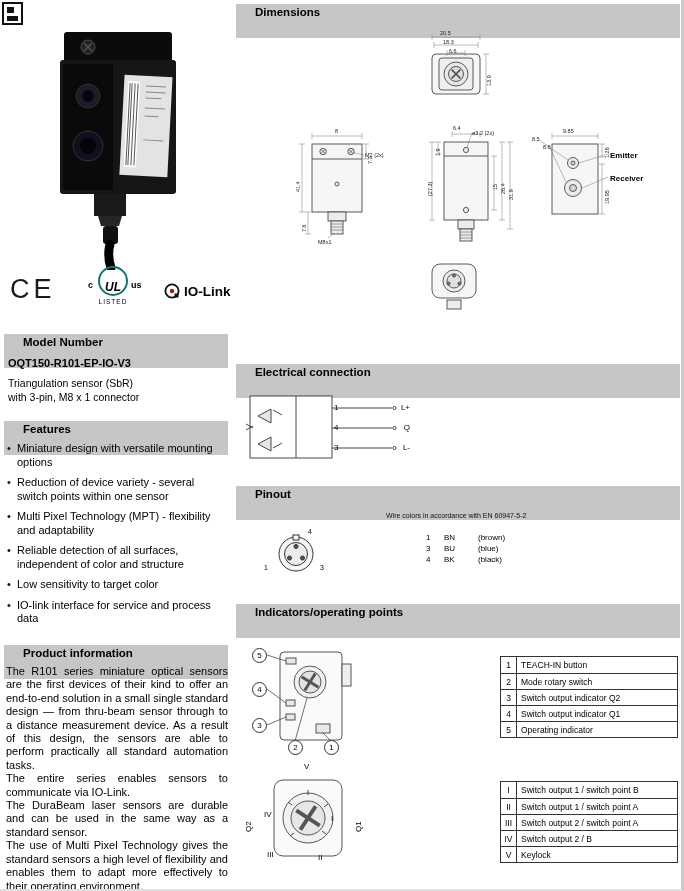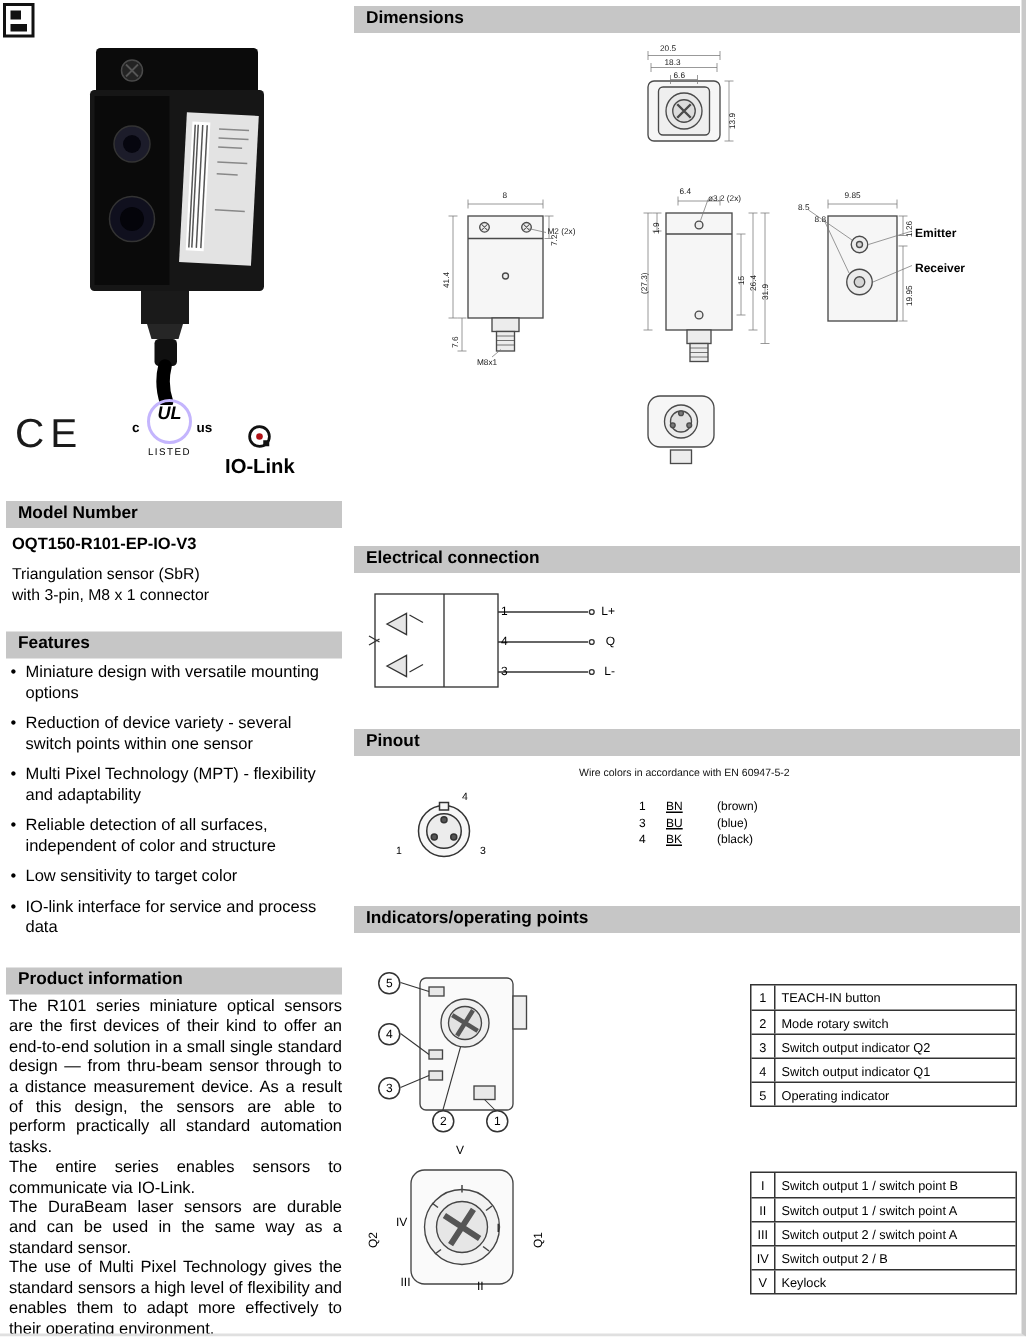--- a/index.html
+++ b/index.html
@@ -2,54 +2,54 @@
 <html><head>
 <meta charset="utf-8">
 <style>
   * { margin:0; padding:0; box-sizing:border-box; }
   html,body { background:#fff; }
   body { font-family:"Liberation Sans", sans-serif; color:#000; }
   #page { position:relative; width:684px; height:891px; background:#fff; overflow:hidden;
           border-right:3px solid #c9c9c9; border-bottom:2px solid #e0e0e0; }
   .abs { position:absolute; }
   .sec-h { position:absolute; background:#c6c6c6; font-weight:bold; font-size:11.5px;
-           line-height:16px; height:18px; padding:0 8px; color:#000; }
+           line-height:16px; height:34px; padding:0 19px; color:#000; }
   
   .model-number { font-weight:bold; font-size:11px; }
   .sub { font-size:10.5px; line-height:14px; }
   .feat-list { list-style:none; width:220px; }
   .feat { position:relative; font-size:11px; line-height:13.5px; padding-left:11px; margin-bottom:7px; }
   .feat::before { content:"•"; position:absolute; left:1px; top:0; }
   .pi-wrap { width:222px; }
   .pi-p { font-size:11px; line-height:13.4px; text-align:justify; }
   
   .ce { font-size:27px; letter-spacing:4px; font-weight:400; color:#1a1a1a; }
   .ul-wrap { width:60px; height:44px; }
-  .ul-circle { position:absolute; left:14px; top:0; width:30px; height:30px; border:2px solid #c4b5fd;
-               border-radius:50%; display:flex; align-items:flex-start; justify-content:center; }
+  .ul-circle { position:absolute; left:14px; top:0; width:30px; height:30px; border:2px solid #0f766e;
+               border-radius:50%; display:flex; align-items:flex-end; justify-content:center; }
   .ul-mark { font-size:12px; font-weight:bold; font-style:italic; }
   .ul-c { position:absolute; left:4px; top:14px; font-size:9px; font-weight:bold; }
   .ul-us { position:absolute; left:47px; top:14px; font-size:9px; font-weight:bold; }
   .ul-listed { position:absolute; left:0; top:32px; width:58px; text-align:center; font-size:6.5px; letter-spacing:1px; }
   .iol { display:flex; align-items:center; gap:4px; }
   .iol-label { font-size:13.5px; font-weight:bold; }
   
   .dim { position:absolute; font-size:5.5px; color:#222; white-space:nowrap; line-height:6px; }
   .dim.v { transform:rotate(-90deg); transform-origin:0 0; }
   .dim-bold { position:absolute; font-size:8px; font-weight:bold; white-space:nowrap; }
   
   .epin { position:absolute; width:76px; height:12px; display:flex; justify-content:space-between;
           font-size:8px; line-height:12px; }
   .epin-n { width:10px; }
   
   .pin-note { position:absolute; font-size:7px; color:#111; width:280px; }
   .pinlbl { position:absolute; font-size:7px; }
   .wrow { position:absolute; display:flex; font-size:8px; line-height:11px; }
   .wpin { width:18px; }
-  .wcode { width:34px;text-decoration:underline; }
+  .wcode { width:34px; }
   
   .callout { position:absolute; width:15px; height:15px; border:1px solid #333; border-radius:50%;
              background:#fff; display:flex; align-items:center; justify-content:center; font-size:8px; }
   .dlbl { position:absolute; font-size:8px; white-space:nowrap; }
   .dlbl.v { transform:rotate(-90deg); transform-origin:0 0; }
   .itable { position:absolute; width:178px; border:1px solid #333; background:#fff; }
   .itable .row { display:flex; height:16px; align-items:stretch; }
   .itable .row + .row { border-top:1px solid #333; }
   .itable .c1 { width:16px; border-right:1px solid #333; display:flex; align-items:center;
                 justify-content:center; font-size:8.5px; }
@@ -105,21 +105,21 @@
 
   <span class="abs ce" style="left:10px;top:274px;">CE</span>
   <div class="abs ul-wrap" style="left:84px;top:266px;">
     <span class="ul-c">c</span>
     <div class="ul-circle">
       <span class="ul-mark">UL</span>
     </div>
     <span class="ul-us">us</span>
     <span class="ul-listed">LISTED</span>
   </div>
-  <div class="abs iol" style="left:150px;top:283px;flex-direction:column;">
+  <div class="abs iol" style="left:164px;top:283px;">
     <svg width="16" height="16" viewBox="0 0 16 16">
       <circle cx="8" cy="8" r="6.6" fill="none" stroke="#111" stroke-width="1.8"></circle>
       <circle cx="8" cy="8" r="2.2" fill="#b01116"></circle>
       <rect x="10.5" y="10.5" width="4" height="4" fill="#111"></rect>
     </svg>
     <span class="iol-label">IO-Link</span>
   </div>
 
   <div class="sec-h" style="left:4px;top:334px;width:224px;">Model Number</div>
   <div class="abs model-number" style="left:8px;top:357px;">OQT150-R101-EP-IO-V3</div>

